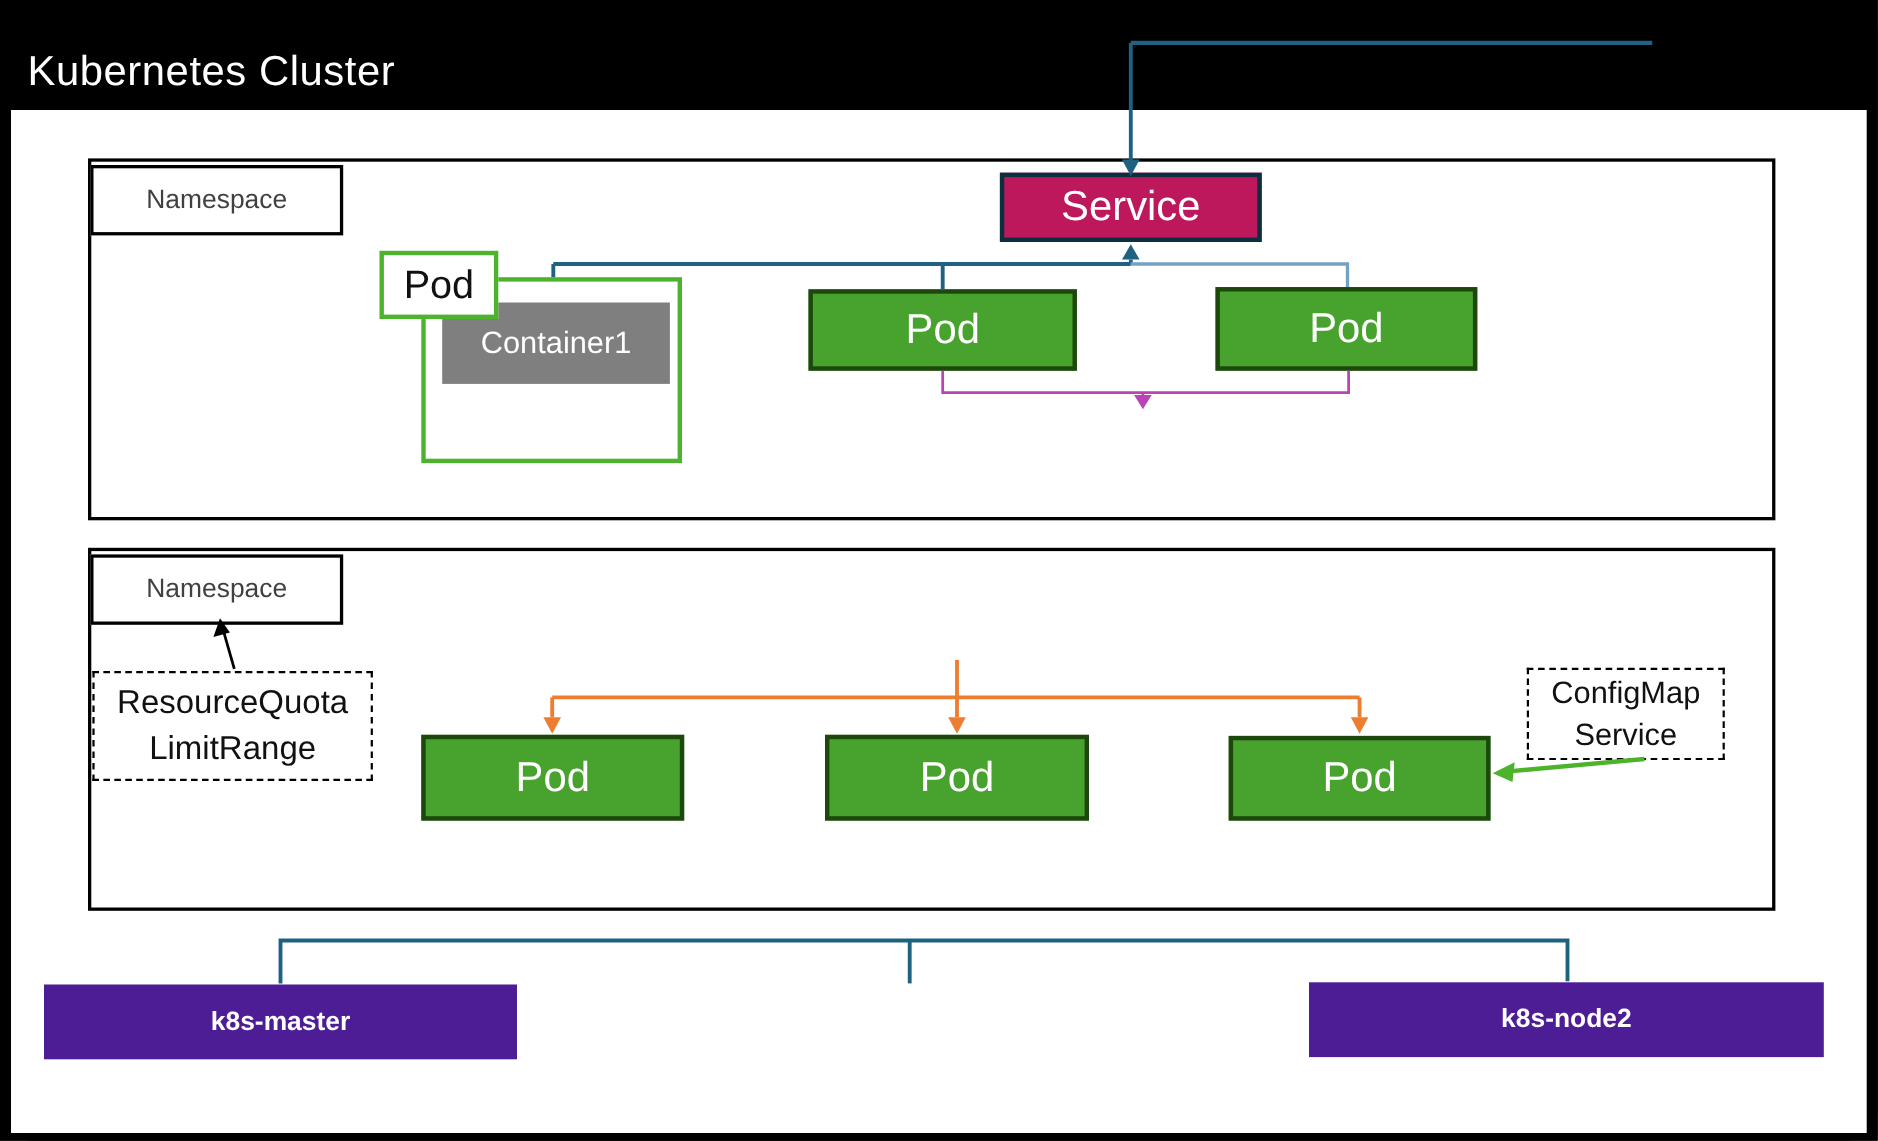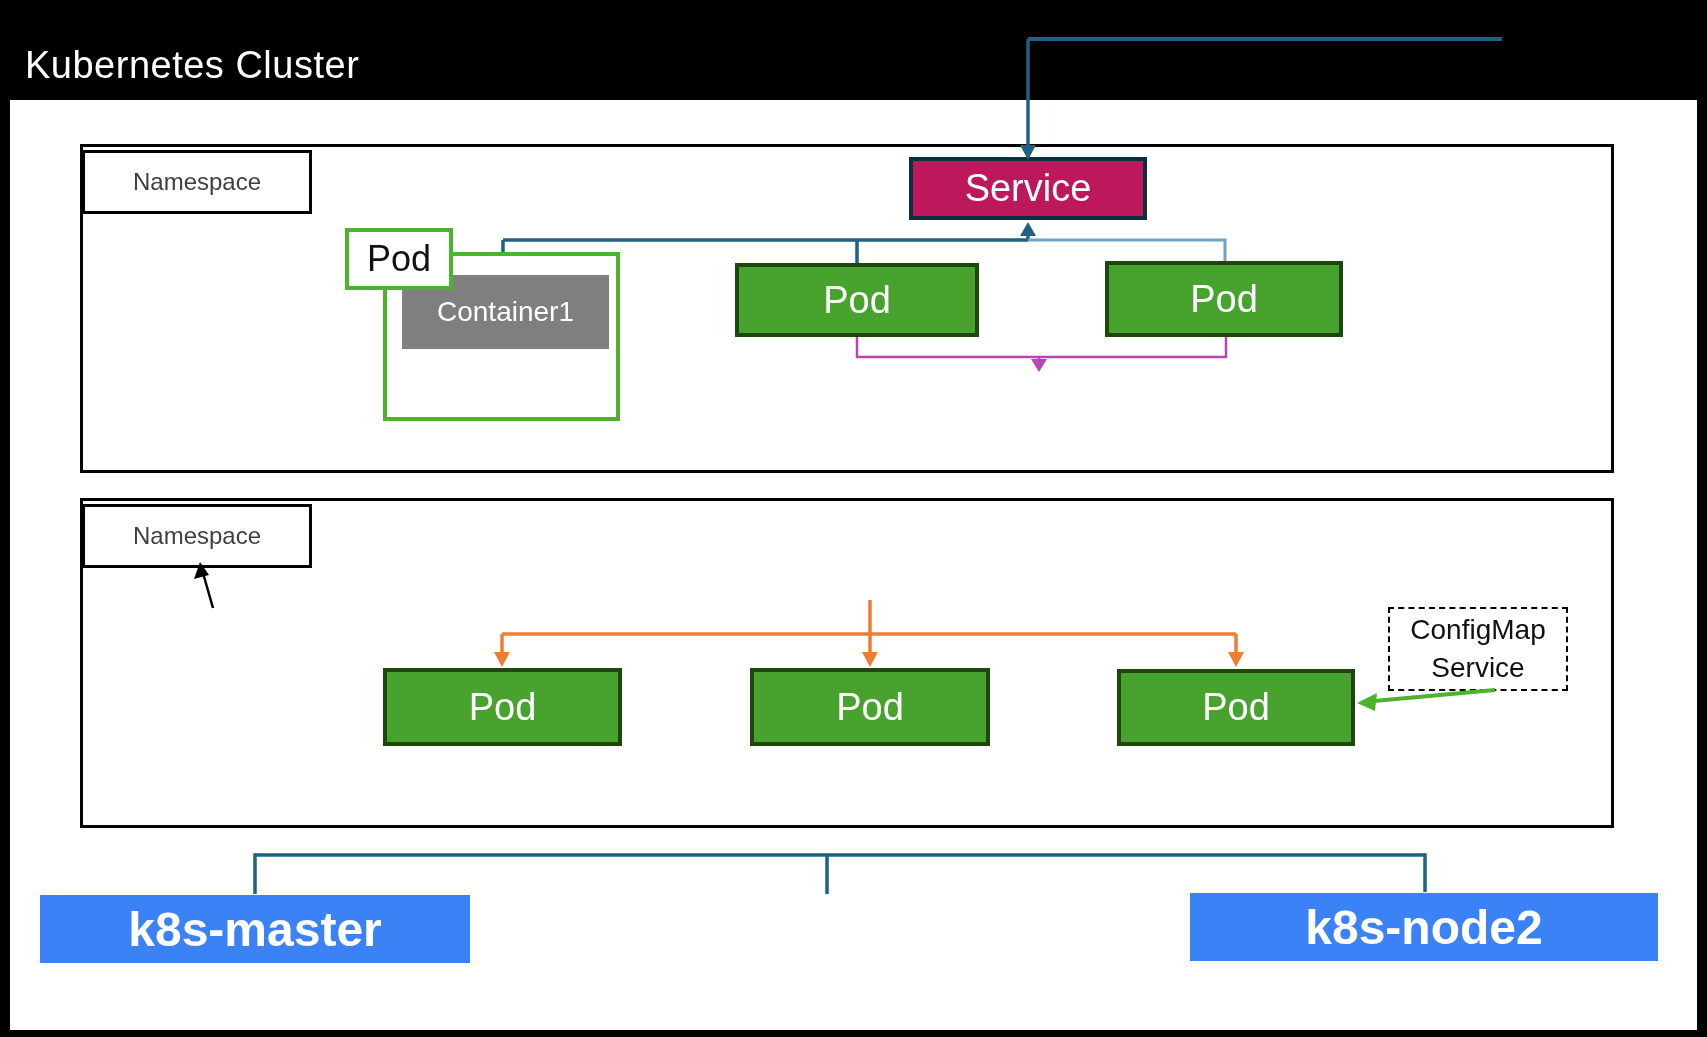--- a/index.html
+++ b/index.html
@@ -33,22 +33,22 @@
   #pod-group-label{left:345px;top:228px;width:108px;height:62px;background:#fff;border:4px solid #4cb32c;
        display:flex;align-items:center;justify-content:center;font-size:36px;color:#111;}
   .container-box{position:absolute;left:15px;width:207px;height:74px;background:#7f7f7f;color:#fff;
        display:flex;align-items:center;justify-content:center;font-size:28px;}
   #container1{top:19px;}
   #container2{top:104px;height:72px;}
   .dashed{border:2px dashed #000;background:#fff;display:flex;flex-direction:column;
           align-items:center;justify-content:center;color:#111;font-size:30px;line-height:42px;text-align:center;}
   #quota-note{left:84px;top:610px;width:255px;height:100px;}
   #config-note{left:1388px;top:607px;width:180px;height:84px;font-size:28px;line-height:38px;}
-  .node{background:#3b82f6;color:#fff;display:flex;align-items:center;justify-content:center;
-        font-size:48px;font-weight:700;}
+  .node{background:#4c1d95;color:#fff;display:flex;align-items:center;justify-content:center;
+        font-size:24px;font-weight:700;}
   #node-master{left:40px;top:895px;width:430px;height:68px;}
   #node-1{left:612px;top:895px;width:430px;height:69px;}
   #node-2{left:1190px;top:893px;width:468px;height:68px;}
   #wires{position:absolute;left:0;top:0;width:1707px;height:1037px;pointer-events:none;}
 </style>
 </head>
 <body>
 
 <div id="stage">
   <div id="title">Kubernetes Cluster</div>
@@ -66,20 +66,24 @@
   <div class="abs box green" id="ns1-pod-a">Pod</div>
   <div class="abs box green" id="ns1-pod-b">Pod</div>
 
   <div class="abs ns" id="ns2"></div>
   <div class="abs nslabel" id="ns2-label">Namespace</div>
 
   <div class="abs box green" id="ns2-pod-a">Pod</div>
   <div class="abs box green" id="ns2-pod-b">Pod</div>
   <div class="abs box green" id="ns2-pod-c">Pod</div>
 
+  <div class="abs dashed" id="quota-note">
+    <span>ResourceQuota</span>
+    <span>LimitRange</span>
+  </div>
   <div class="abs dashed" id="config-note">
     <span>ConfigMap</span>
     <span>Service</span>
   </div>
 
   <div class="abs node" id="node-master">k8s-master</div>
   <div class="abs node" id="node-2">k8s-node2</div>
 
   <svg id="wires" viewBox="0 0 1707 1037">
 

